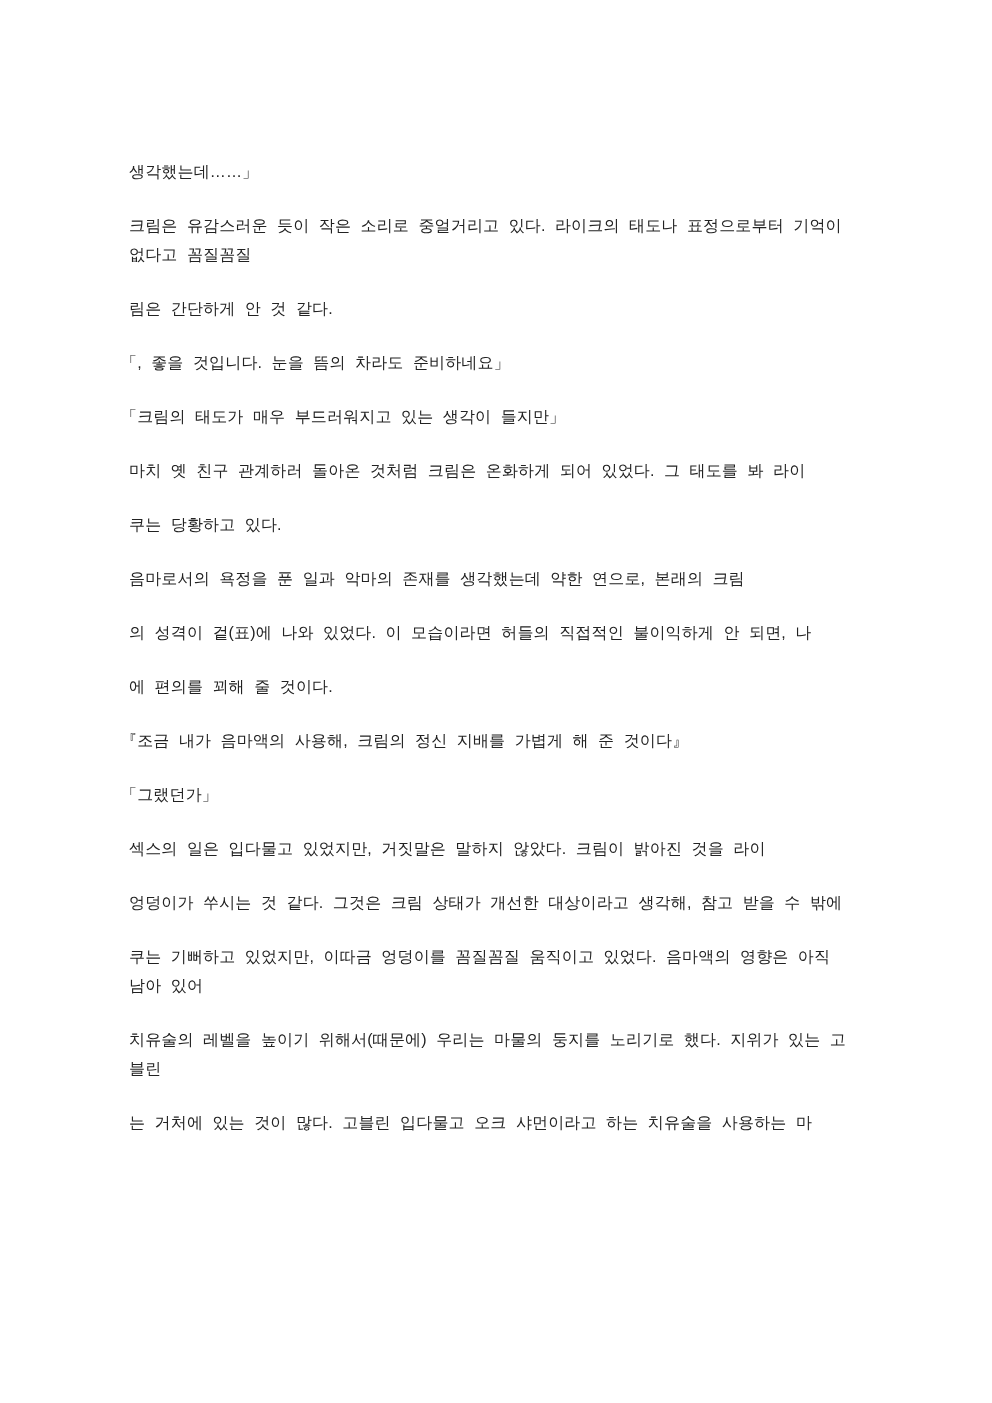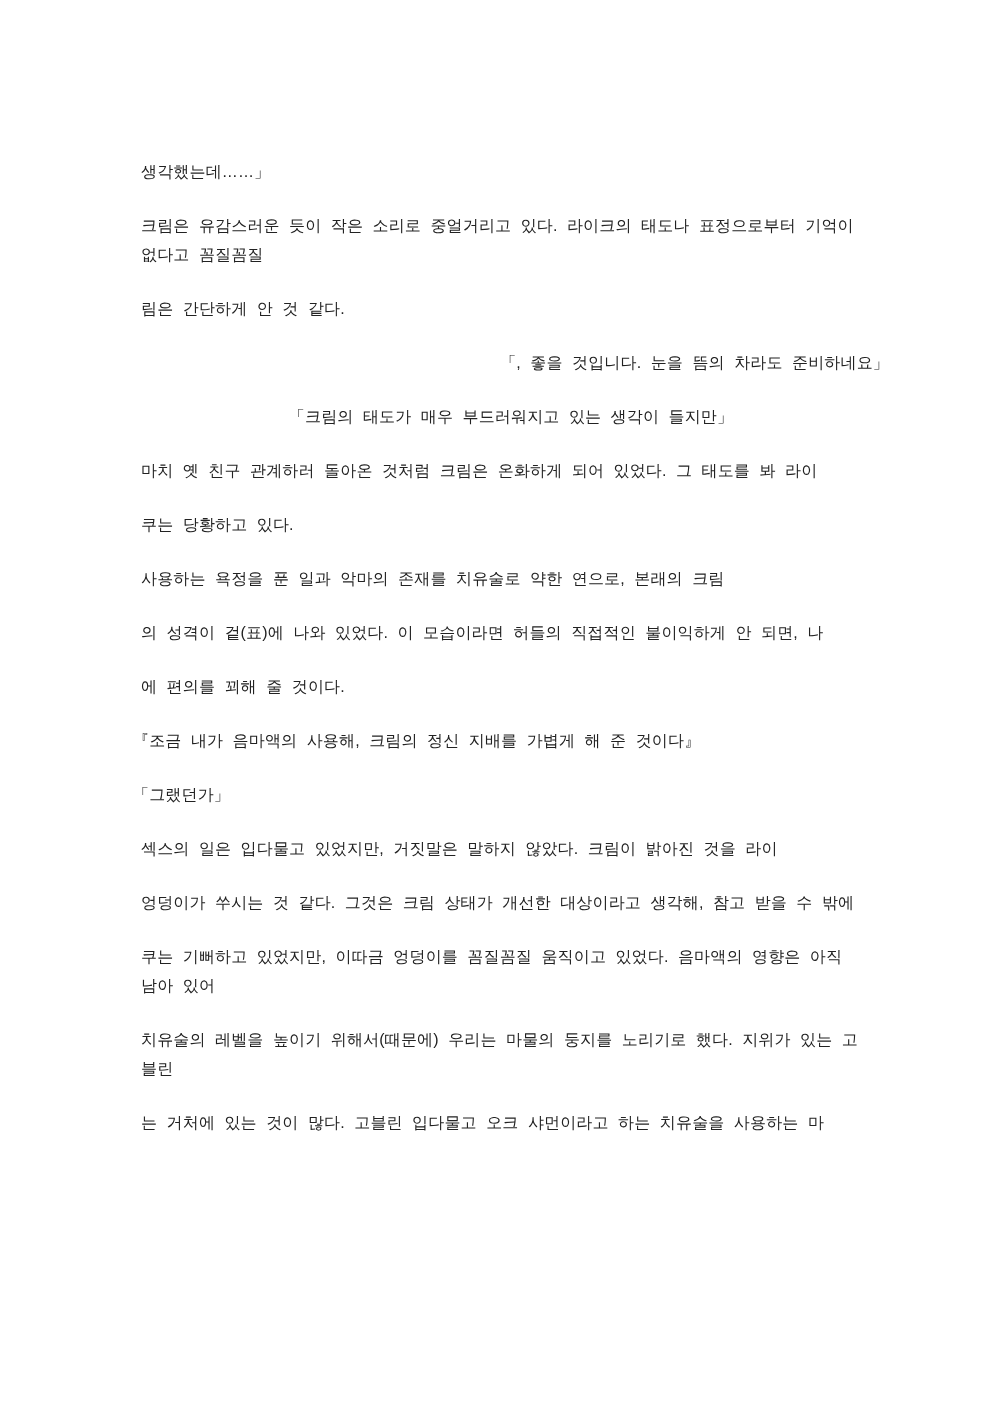--- a/index.html
+++ b/index.html
@@ -10,21 +10,21 @@
   .page {
     position: relative;
     width: 992px;
     height: 1403px;
     background: #ffffff;
     overflow: hidden;
     font-family: "Liberation Sans", "DejaVu Sans", sans-serif;
   }
   .text-block {
     position: absolute;
-    left: 141px;
+    left: 129px;
     top: 157px;
     width: 748px;
   }
   .text-block p {
     margin: 0 0 25px 0;
     font-size: 16px;
     line-height: 29px;
     color: #222222;
     white-space: pre-line;     
     word-spacing: 0.30em;      
@@ -34,25 +34,25 @@
 </style>
 </head>
 <body>
 
 <div class="page">
   <div class="text-block">
     <p>생각했는데……」</p>
     <p>크림은 유감스러운 듯이 작은 소리로 중얼거리고 있다. 라이크의 태도나 표정으로부터 기억이
 없다고 꼼질꼼질</p>
     <p>림은 간단하게 안 것 같다.</p>
-    <p style="text-indent: -8px; text-align: right;">「, 좋을 것입니다. 눈을 뜸의 차라도 준비하네요」</p>
-    <p style="text-indent: -8px; text-align: center;">「크림의 태도가 매우 부드러워지고 있는 생각이 들지만」</p>
+    <p style="text-indent: -8px;">「, 좋을 것입니다. 눈을 뜸의 차라도 준비하네요」</p>
+    <p style="text-indent: -8px;">「크림의 태도가 매우 부드러워지고 있는 생각이 들지만」</p>
     <p>마치 옛 친구 관계하러 돌아온 것처럼 크림은 온화하게 되어 있었다. 그 태도를 봐 라이</p>
     <p>쿠는 당황하고 있다.</p>
-    <p>사용하는 욕정을 푼 일과 악마의 존재를 치유술로 약한 연으로, 본래의 크림</p>
+    <p>음마로서의 욕정을 푼 일과 악마의 존재를 생각했는데 약한 연으로, 본래의 크림</p>
     <p>의 성격이 겉(표)에 나와 있었다. 이 모습이라면 허들의 직접적인 불이익하게 안 되면, 나</p>
     <p>에 편의를 꾀해 줄 것이다.</p>
     <p style="text-indent: -8px;">『조금 내가 음마액의 사용해, 크림의 정신 지배를 가볍게 해 준 것이다』</p>
     <p style="text-indent: -8px;">「그랬던가」</p>
     <p>섹스의 일은 입다물고 있었지만, 거짓말은 말하지 않았다. 크림이 밝아진 것을 라이</p>
     <p>엉덩이가 쑤시는 것 같다. 그것은 크림 상태가 개선한 대상이라고 생각해, 참고 받을 수 밖에</p>
     <p>쿠는 기뻐하고 있었지만, 이따금 엉덩이를 꼼질꼼질 움직이고 있었다. 음마액의 영향은 아직
 남아 있어</p>
     <p>치유술의 레벨을 높이기 위해서(때문에) 우리는 마물의 둥지를 노리기로 했다. 지위가 있는 고
 블린</p>

